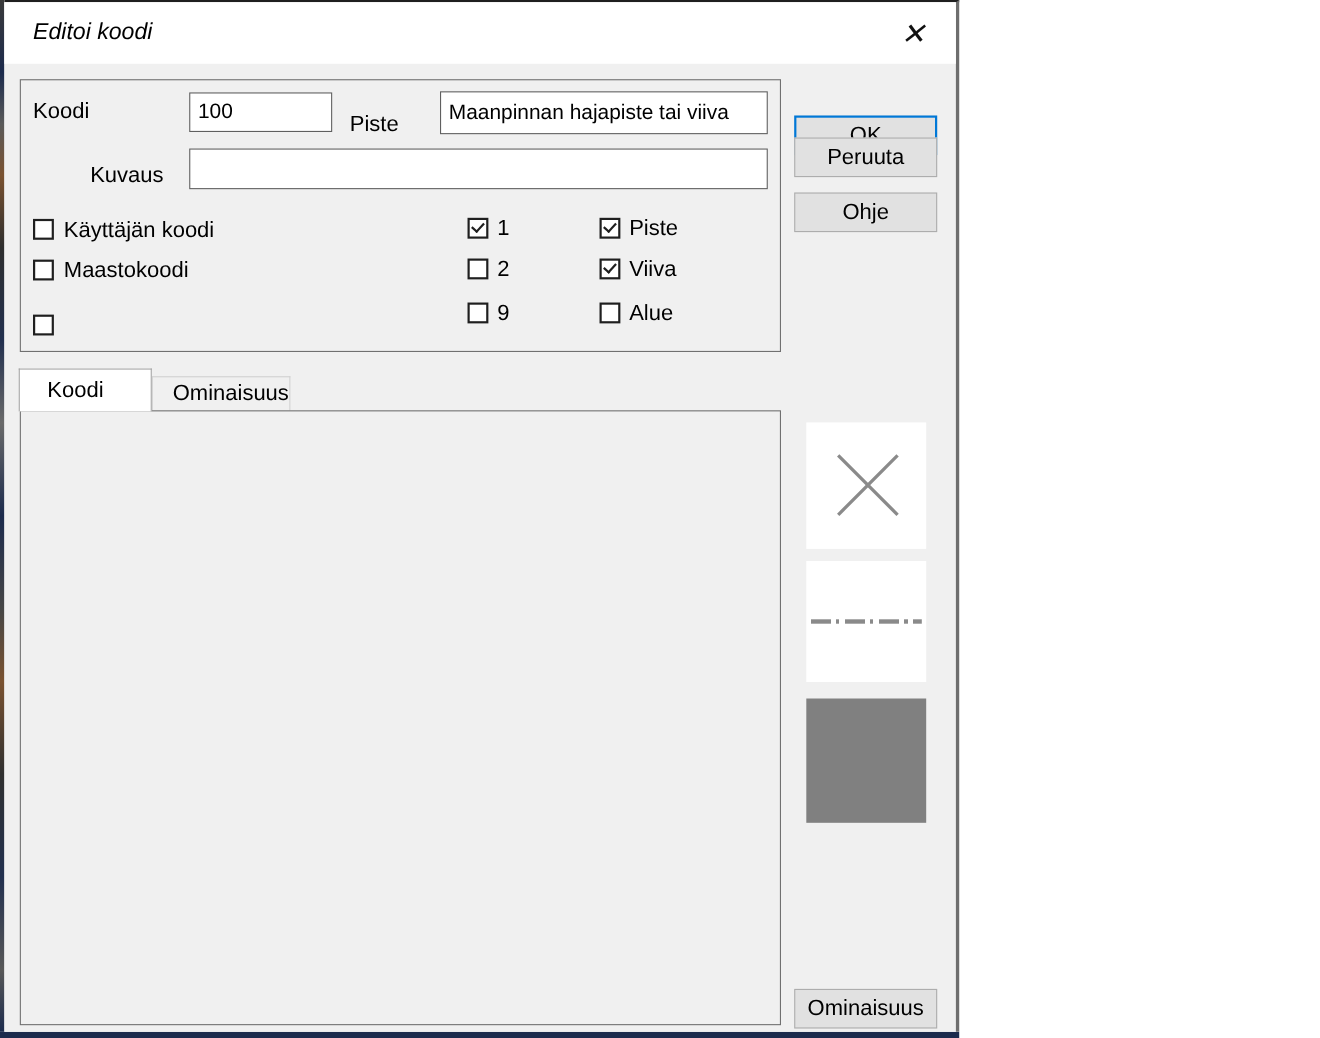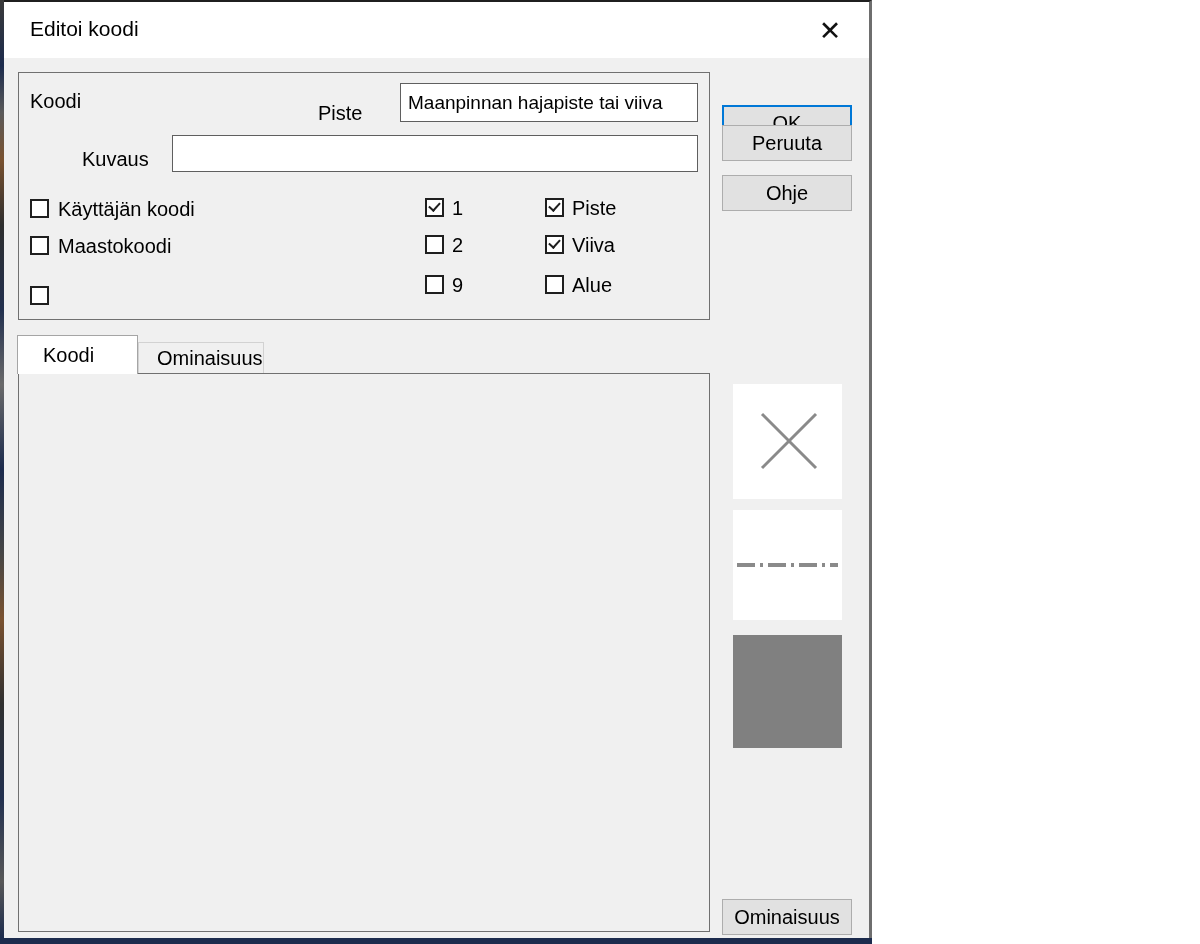--- a/index.html
+++ b/index.html
@@ -16,21 +16,21 @@
   }
   .dialog{
     position:absolute;left:4px;top:0;width:868px;height:938px;
     background:#f0f0f0;box-sizing:border-box;
     border-top:2px solid #1f1f1f;border-right:3px solid #6e6e6e;
   }
   .bottom-strip{
     position:absolute;left:0;top:938px;width:872px;height:6px;background:#1c2b4d;
   }
   .titlebar{
-    position:absolute;left:0;top:0;width:865px;height:56px;background:#ffffff;
+    position:absolute;left:0;top:0;width:865px;height:56px;background:#ffffff;font-style:italic;
   }
   .title-text{
     position:absolute;left:26px;top:15px;font-size:21px;color:#000;white-space:nowrap;
   }
   .close-btn{
     position:absolute;left:798px;top:8px;width:56px;height:42px;
     display:flex;align-items:center;justify-content:center;cursor:default;
   }
   .close-glyph{font-size:27px;font-weight:300;color:#111;line-height:1;}
   .grp{position:absolute;border:1px solid #707070;box-sizing:border-box;}
@@ -96,20 +96,21 @@
   <div class="titlebar">
     <div class="title-text">Editoi koodi</div>
     <div class="close-btn">
       <span class="close-glyph">✕</span>
     </div>
   </div>
 
   <div class="grp" style="left:14px;top:70px;width:692px;height:248px;"></div>
 
   <div class="lbl" style="left:26px;top:88px;">Koodi</div>
+  <input class="inp" style="left: 168px; top: 82px; width: 130px; height: 36px;" value="100">
 
   <div class="lbl" style="left:314px;top:100px;">Piste</div>
   <input class="inp" style="left: 396px; top: 81px; width: 298px; height: 39px;" value="Maanpinnan hajapiste tai viiva">
 
   <div class="lbl" style="left:32px;top:146px;margin-left:46px;">Kuvaus</div>
   <input class="inp" style="left: 168px; top: 133px; width: 526px; height: 37px;" value="">
 
   <span class="cb" style="left:26px;top:197px;"></span>
   <div class="lbl" style="left:54px;top:196px;">Käyttäjän koodi</div>
   <span class="cb" style="left:26px;top:234px;"></span>

